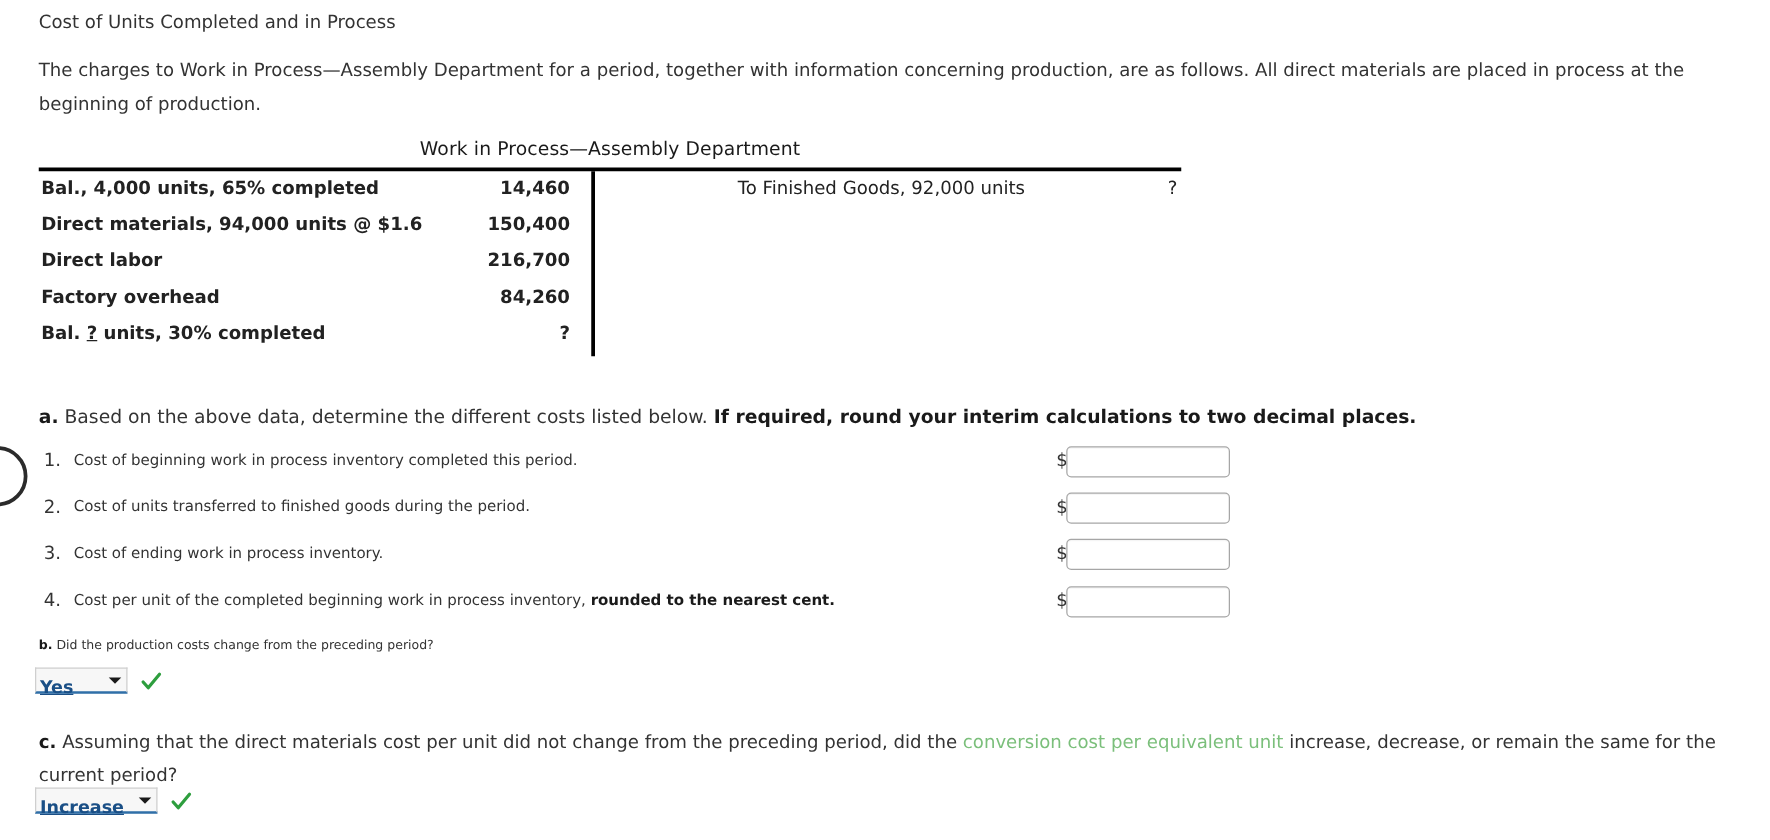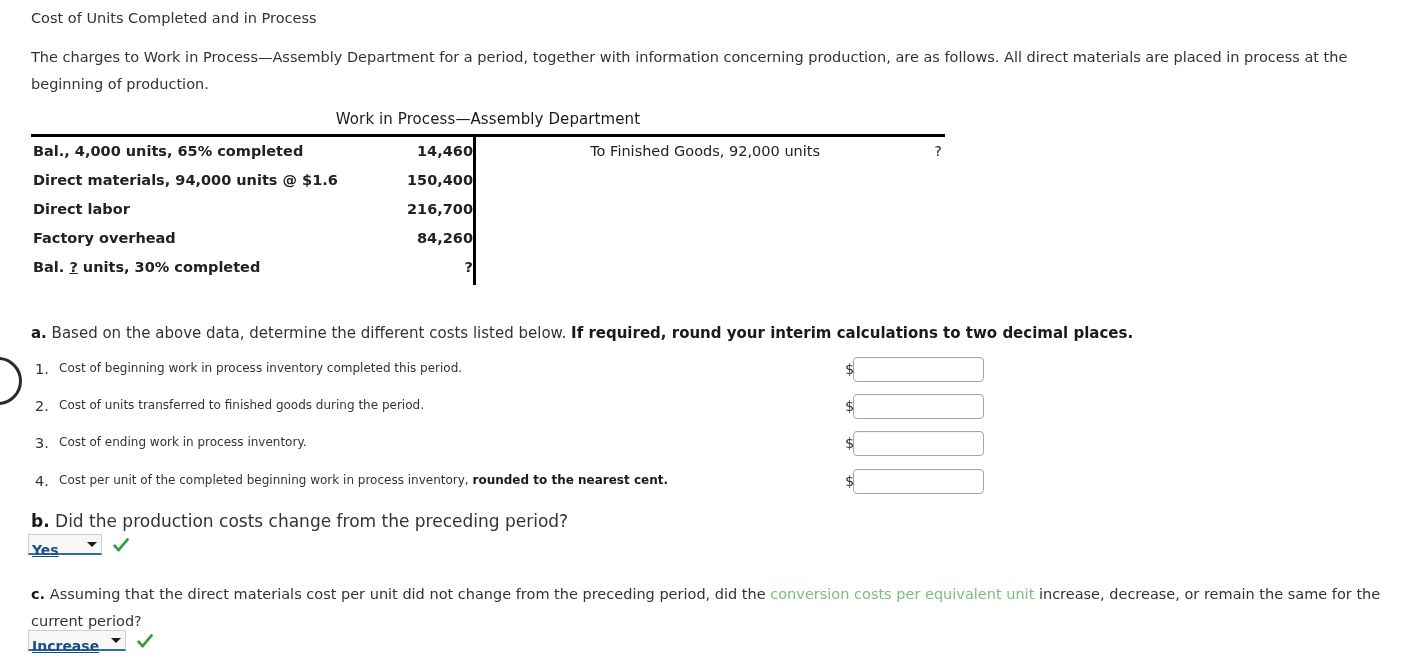--- a/index.html
+++ b/index.html
@@ -81,21 +81,21 @@
     flex: 1 1 auto;
     white-space: nowrap;
     padding-left: 2px;
     font-size: 14.5px;
     color: #222222;
   }
   .t-amount {
     flex: 0 0 auto;
     text-align: right;
     white-space: nowrap;
-    padding-right: 0;
+    padding-right: 17px;
     font-size: 14.5px;
     color: #222222;
   }
   .t-right .t-label {
     text-align: center;
     padding-left: 0;
   }
   .t-right .t-amount { padding-right: 3px; }
   .u { text-decoration: underline; }
 
@@ -164,21 +164,21 @@
     padding: 0 5px;
     color: #222222;
     outline: none;
   }
 
   
   .q-b {
     position: absolute;
     left: 31px;
     top: 511px;
-    font-size: 17px;
+    font-size: 10px;
     color: #333333;
     white-space: nowrap;
   }
   .q-b .lbl { font-weight: bold; color: #1a1a1a; }
 
   .q-c {
     position: absolute;
     left: 31px;
     top: 581px;
     width: 1372px;
@@ -340,21 +340,21 @@
   <span class="check">
     <svg width="18" height="18" viewBox="0 0 18 18" aria-hidden="true">
       <path d="M2.5 9.6 L6.6 14.2 L15.6 3.4" fill="none" stroke="#2e9e3e" stroke-width="2.6" stroke-linecap="round" stroke-linejoin="round"></path>
     </svg>
   </span>
 </div>
 
 <div class="q-c">
   <span class="lbl">c.</span>
   <span>Assuming that the direct materials cost per unit did not change from the preceding period, did the</span>
-  <span class="term-hl">conversion costs per equivalent unit</span>
+  <span class="term-hl">conversion cost per equivalent unit</span>
   <span>increase, decrease, or remain the same for the current period?</span>
 </div>
 
 <div class="answer-row c-row">
   <div class="sel w-inc">
     <span>Increase</span>
     <span class="caret"></span>
   </div>
   <span class="check">
     <svg width="18" height="18" viewBox="0 0 18 18" aria-hidden="true">

